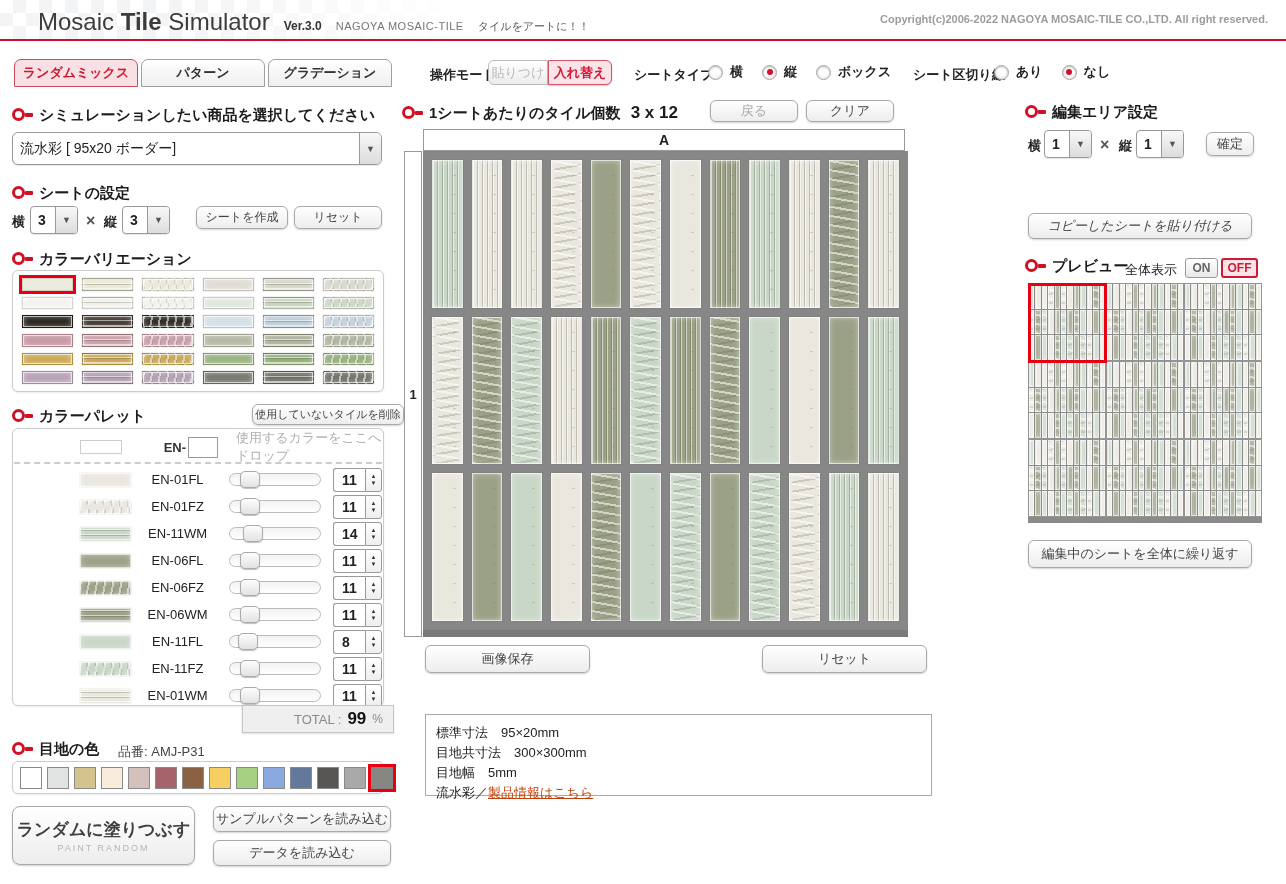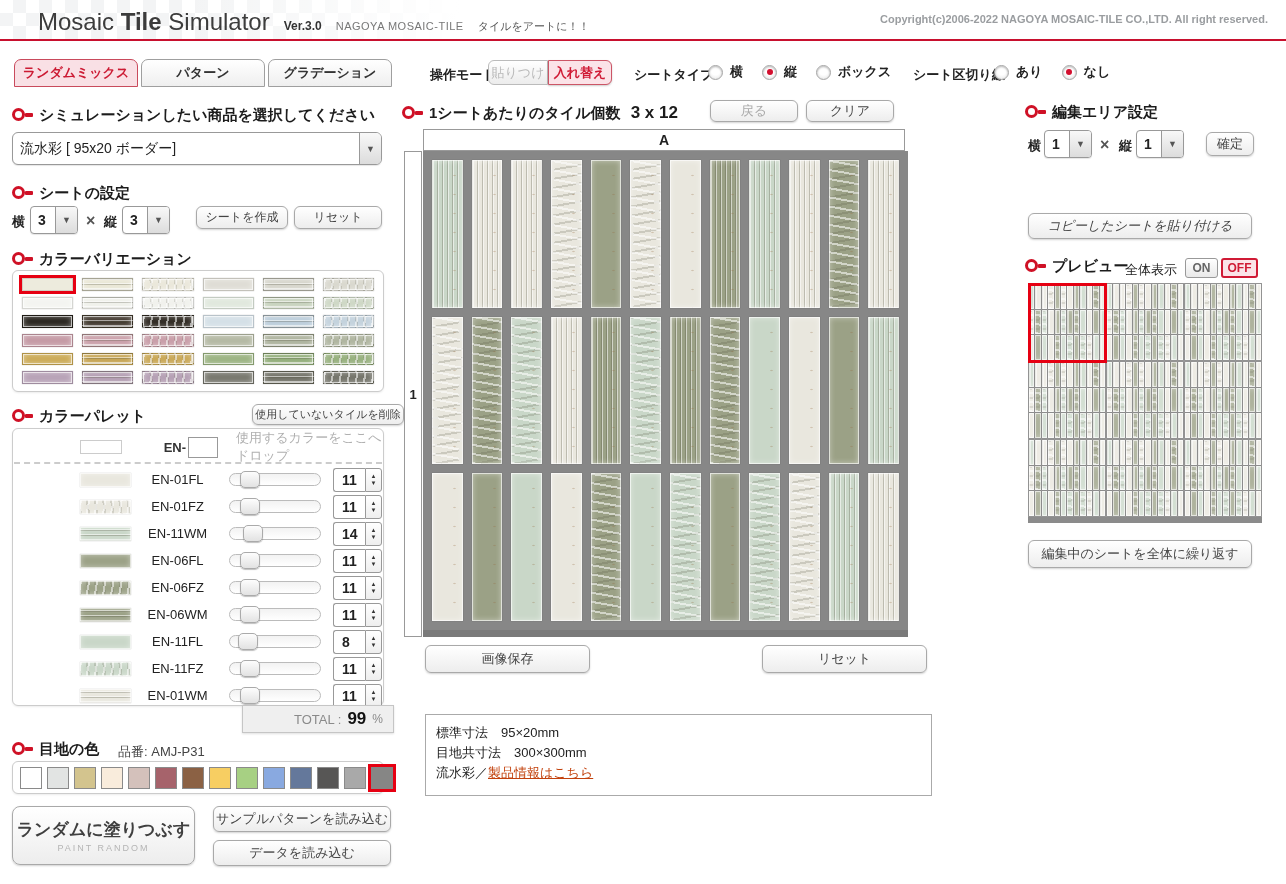--- a/index.html
+++ b/index.html
@@ -477,20 +477,21 @@
       <div class="tile p-wm v" style="--c: #c9d7c8;"></div>
       <div class="tile p-wm v" style="--c: #e9e7de;"></div>
     </div>
 
   <div class="btn" style="position:absolute; left:425px; top:645px; width:165px; height:28px;">画像保存</div>
   <div class="btn" style="position:absolute; left:762px; top:645px; width:165px; height:28px;">リセット</div>
 
   <div class="info-box">
     <div>標準寸法　95×20mm</div>
     <div>目地共寸法　300×300mm</div>
+    <div>目地幅　5mm</div>
     <div><span>流水彩／</span><a href="#">製品情報はこちら</a></div>
   </div>
 
   <div style="position:absolute; left:1025px; top:103px;" class="sect">
     <span class="key-icon"></span><span>編集エリア設定</span>
   </div>
   <div class="tb-label" style="left:1028px; top:137px;">横</div>
   <div class="sel" style="left:1044px; top:130px; width:48px; height:28px;">
     <div class="val">1</div>
     <div class="arrow">▼</div>

